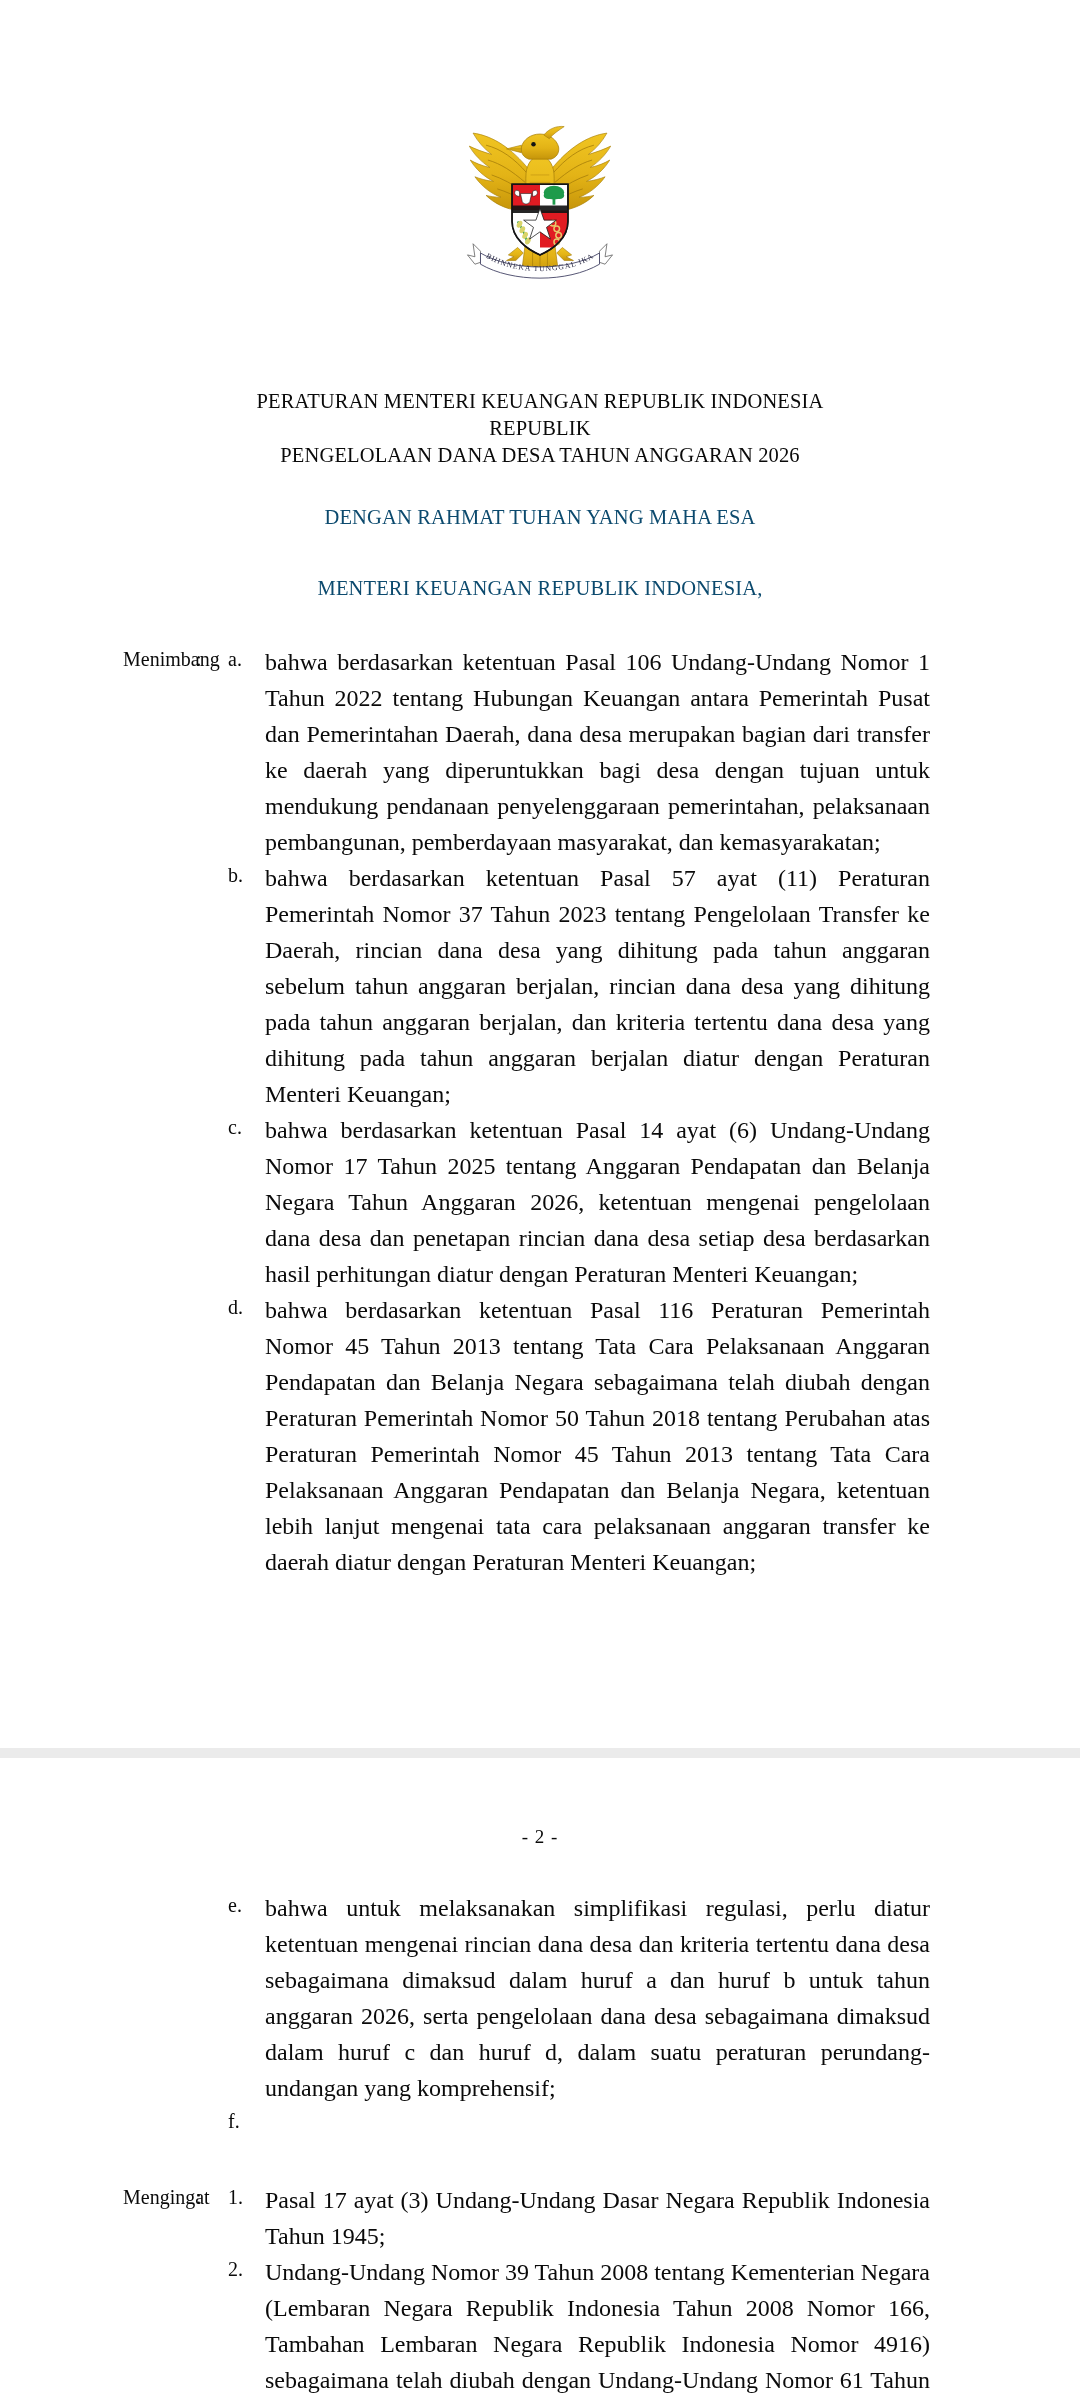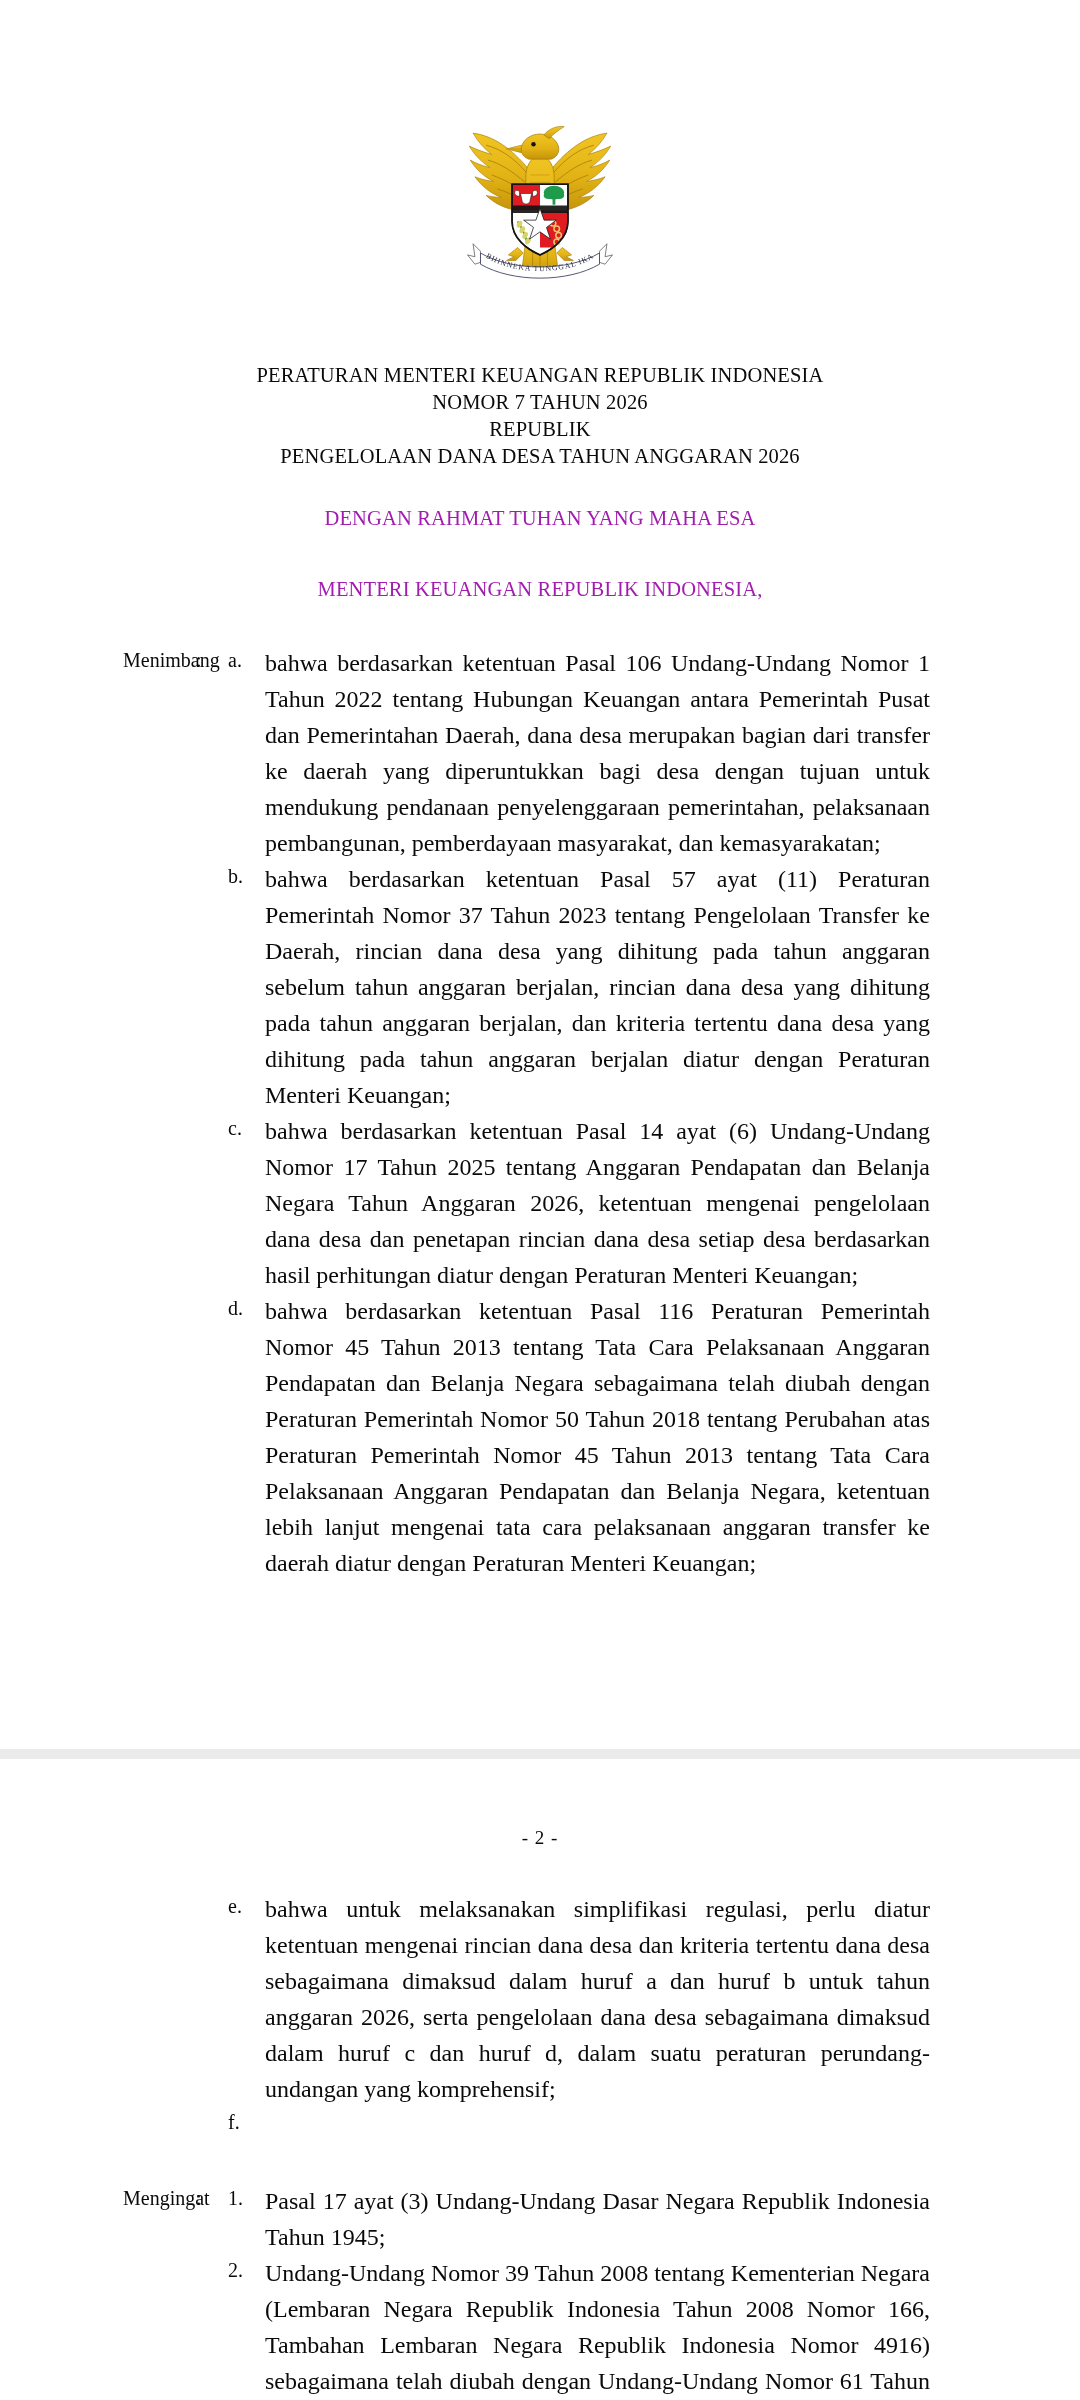--- a/index.html
+++ b/index.html
@@ -38,38 +38,38 @@
     padding-top: 108px;
   }
   .emblem {
     width: 186px;
     height: 172px;
     display: block;
   }
 
   
   .title-block {
-    margin-top: 82px;
+    margin-top: 108px;
     text-align: center;
     line-height: 1.32;
   }
   .title-line {
     font-size: 20.5px;
     letter-spacing: 0.15px;
     color: #0a0a0a;
     white-space: nowrap;
   }
 
   .subtitle-block {
     margin-top: 37px;
     text-align: center;
   }
   .subtitle-line {
     font-size: 20.5px;
-    color: #a21caf;
+    color: #0c4a6e;
     letter-spacing: 0.15px;
   }
   .subtitle-line.second { margin-top: 48px; }
 
   
   .clause-section {
     margin-top: 44px;
     padding-left: 123px;
     padding-right: 150px;
   }
@@ -240,21 +240,20 @@
           <path id="mottoPath" d="M44 162 C74 180 126 180 156 162" fill="none"></path>
           <text font-family="'Liberation Serif', serif" font-size="8.2" fill="#2A2A44" letter-spacing="1.1">
             <textPath href="#mottoPath" startOffset="50%" text-anchor="middle">BHINNEKA TUNGGAL IKA</textPath>
           </text>
         </g>
       </svg>
     </div>
 
     <div class="title-block">
       <div class="title-line">PERATURAN MENTERI KEUANGAN REPUBLIK INDONESIA</div>
-      <div class="title-line">NOMOR 7 TAHUN 2026</div>
       <div class="title-line">REPUBLIK</div>
       <div class="title-line">PENGELOLAAN DANA DESA TAHUN ANGGARAN 2026</div>
     </div>
 
     <div class="subtitle-block">
       <div class="subtitle-line">DENGAN RAHMAT TUHAN YANG MAHA ESA</div>
       <div class="subtitle-line second">MENTERI KEUANGAN REPUBLIK INDONESIA,</div>
     </div>
 
     <div class="clause-section">

